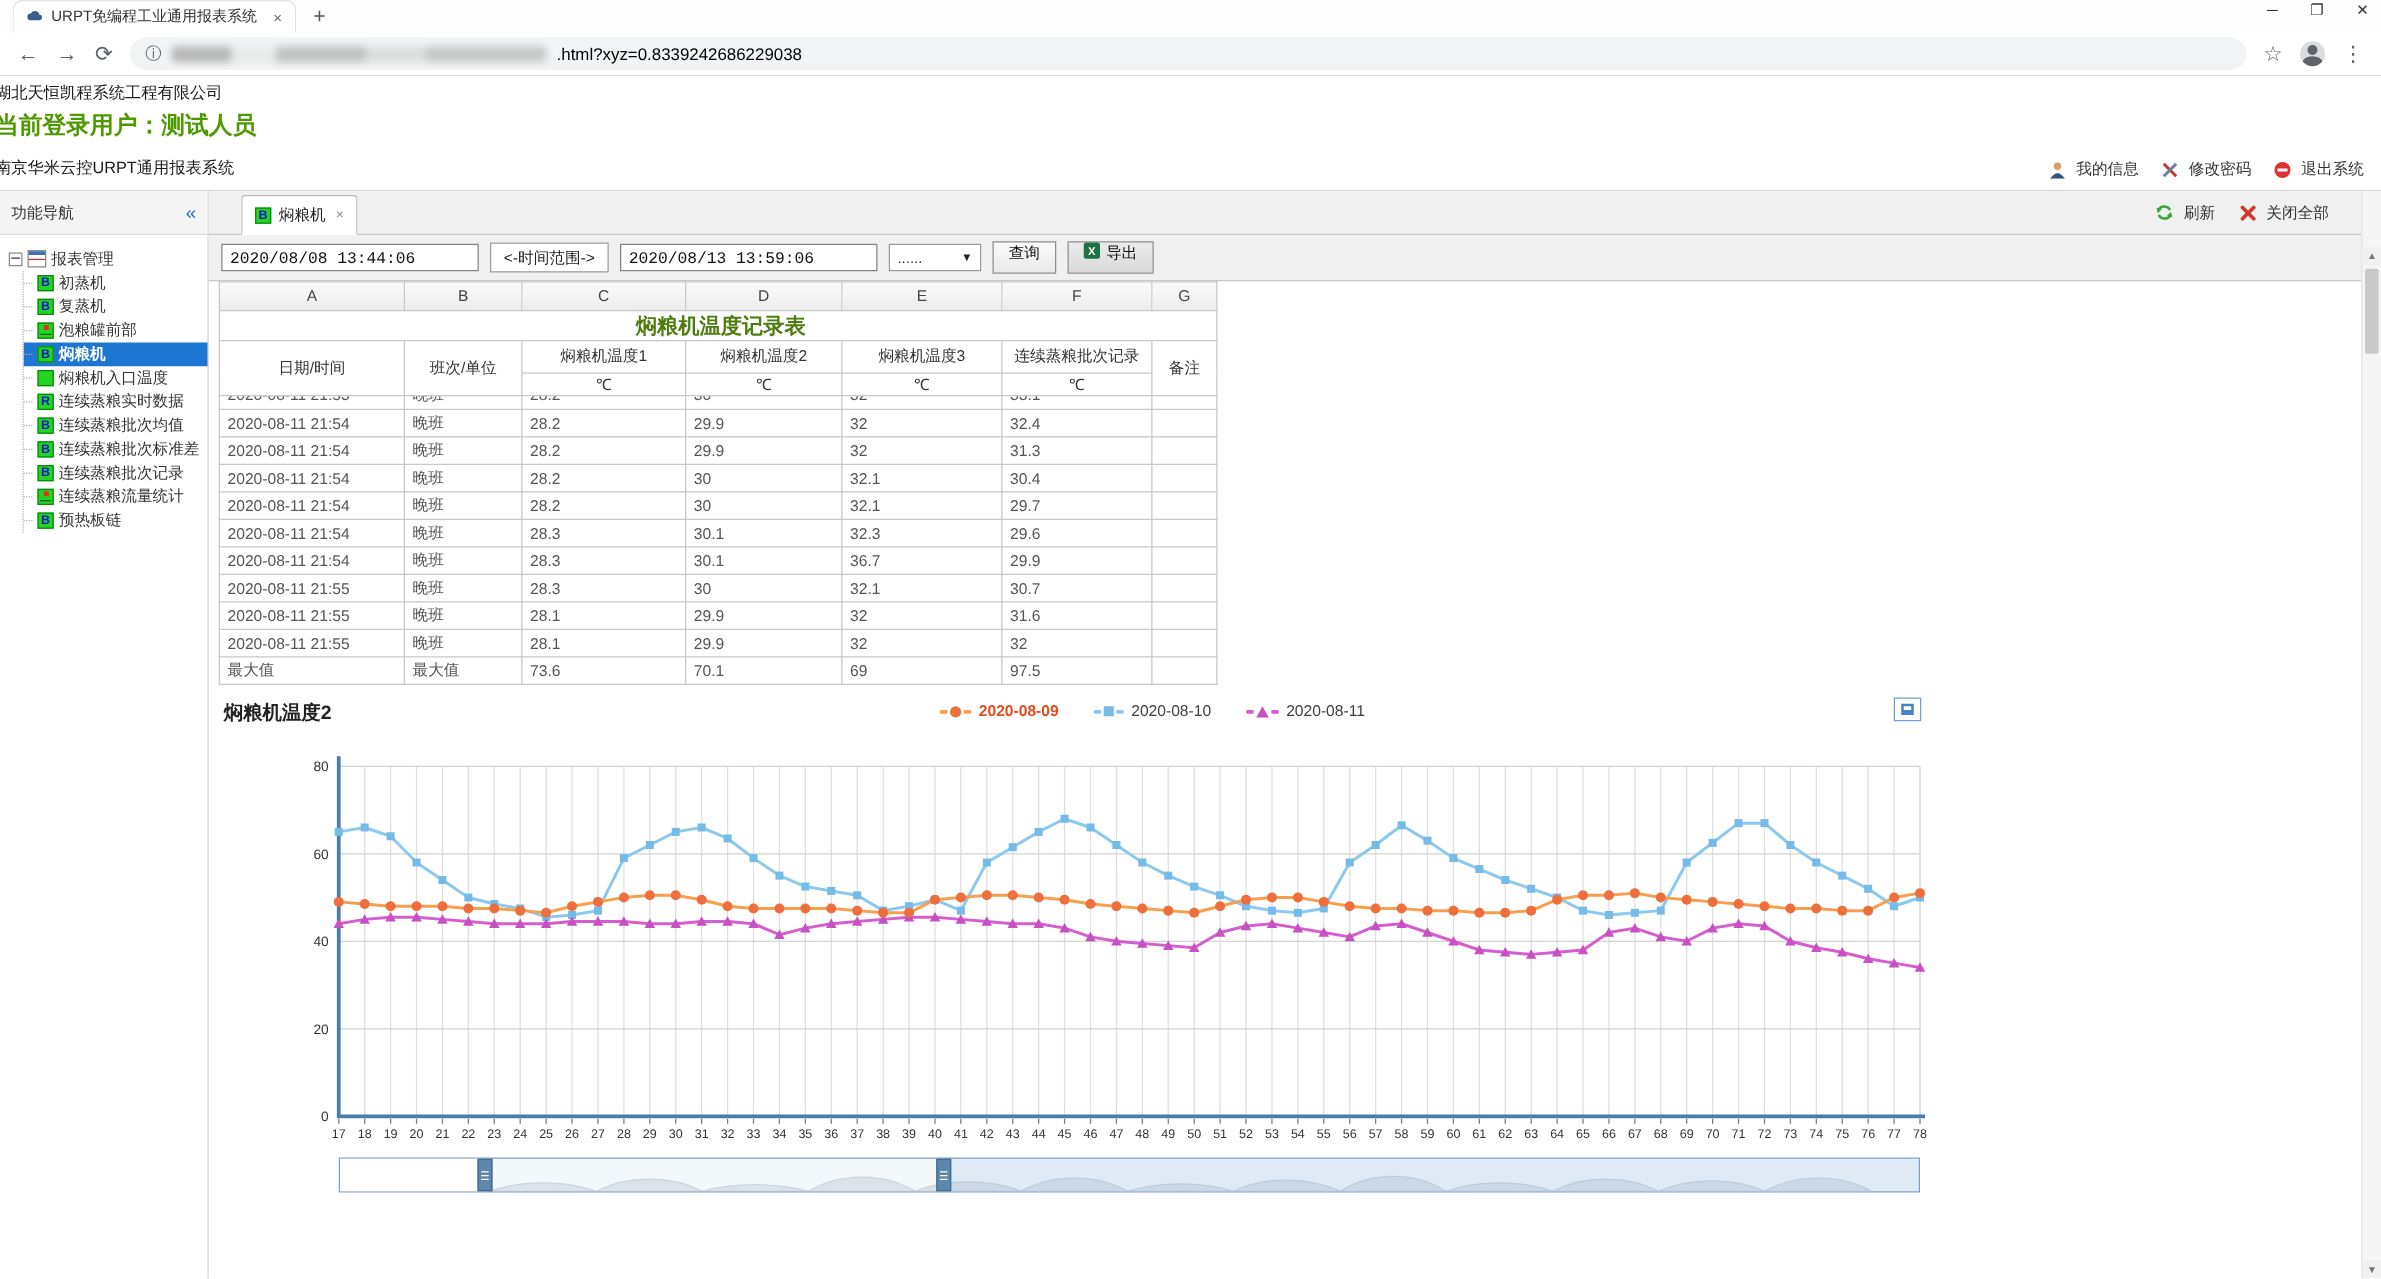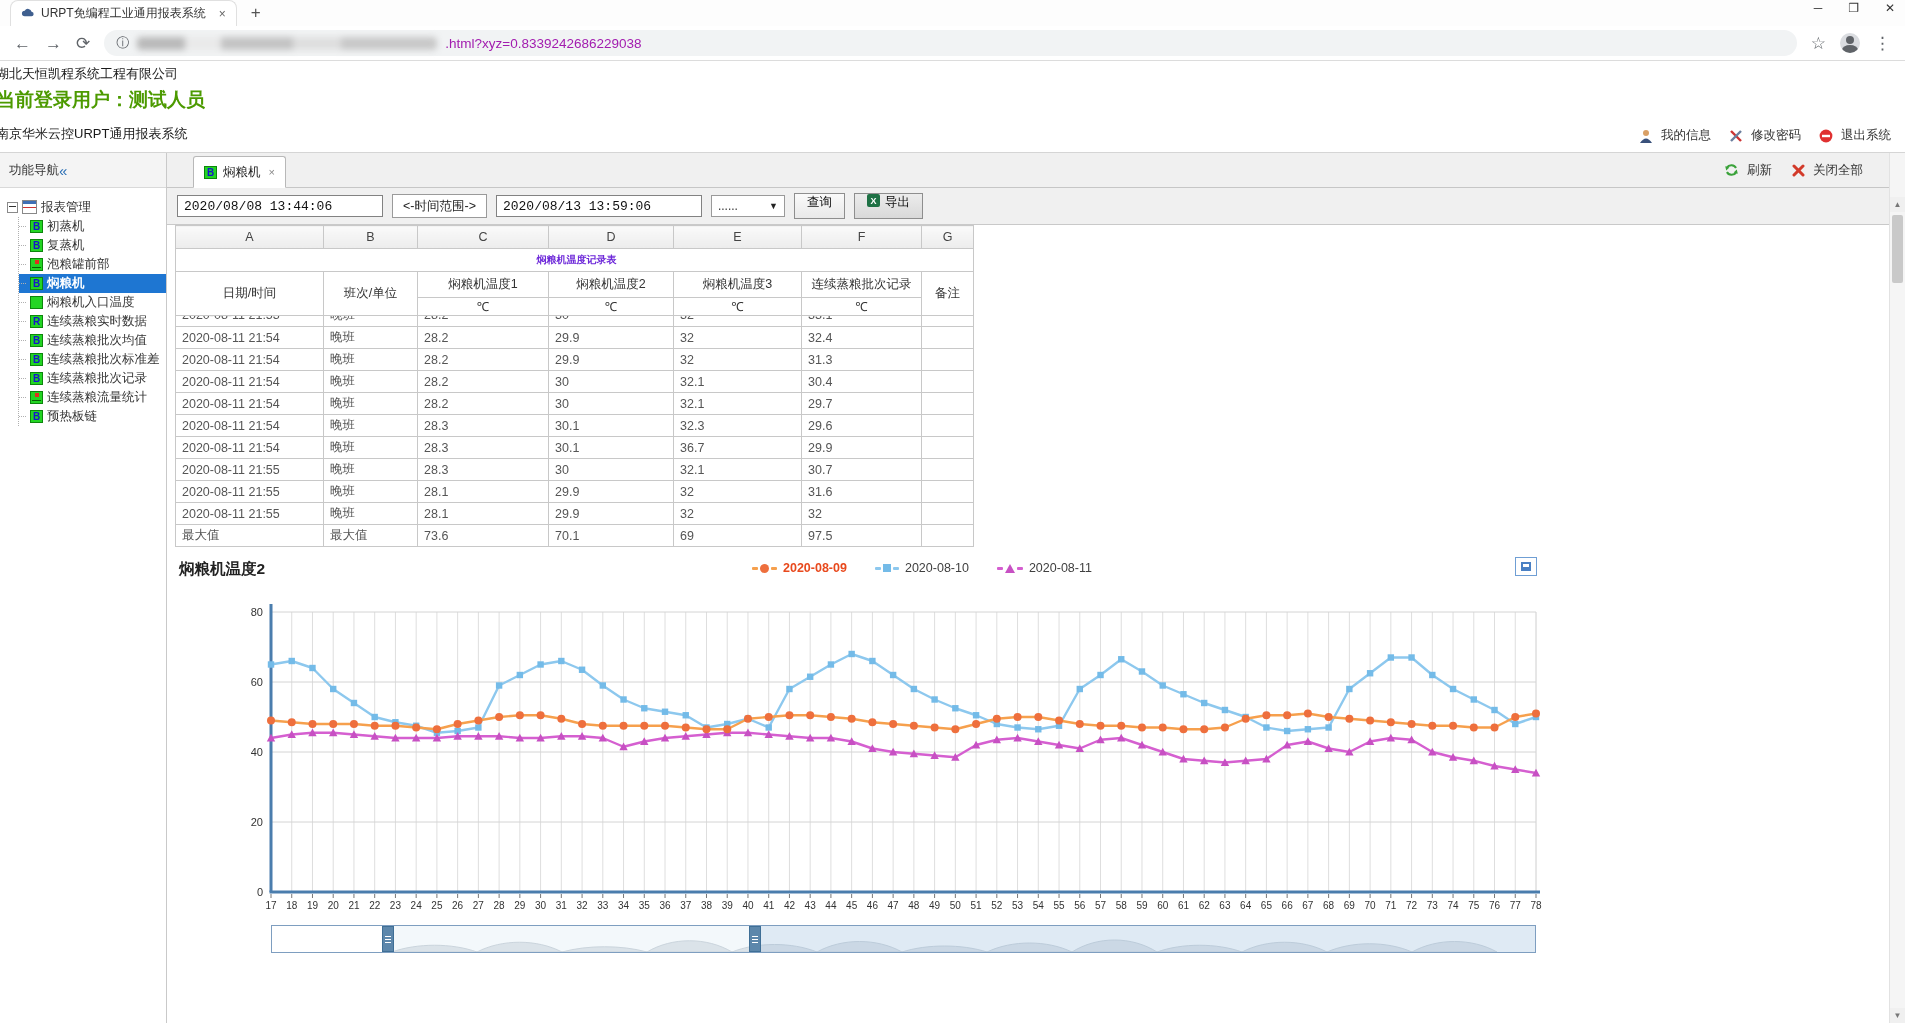--- a/index.html
+++ b/index.html
@@ -17,39 +17,39 @@
   .winctl span{cursor:default;}
   .addrbar{height:34px;background:#fff;border-bottom:1px solid #dcdcdc;display:flex;align-items:center;
            gap:14px;padding:0 14px;}
   .nav-ic{font-size:17px;color:#5f6368;line-height:1;}
   .urlpill{flex:1;height:26px;background:#f1f3f4;border-radius:13px;display:flex;align-items:center;
            gap:8px;padding:0 12px;color:#202124;}
   .info-ic{font-size:13px;color:#5f6368;}
   .blur{width:300px;height:13px;border-radius:4px;
         background:linear-gradient(90deg,#b9b9b9 0 16%,#e9e9e9 16% 28%,#c3c3c3 28% 52%,#dedede 52% 68%,#c8c8c8 68% 100%);
         filter:blur(3px);}
-  .urltext{font-size:13.5px;color:#a21caf;}
+  .urltext{font-size:13.5px;color:#000000;}
   .avatar{width:20px;height:20px;border-radius:50%;background:#dadce0;position:relative;overflow:hidden;}
   .avatar::before{content:'';position:absolute;left:6px;top:3px;width:8px;height:8px;border-radius:50%;background:#5f6368;}
   .avatar::after{content:'';position:absolute;left:2px;top:12px;width:16px;height:10px;border-radius:50%;background:#5f6368;}
 
   
   .pagehead{position:relative;height:92px;background:#fff;}
   .company{position:absolute;left:-4px;top:4px;font-size:13px;color:#1a1a1a;white-space:nowrap;}
   .userline{position:absolute;left:-4px;top:26px;font-size:19px;font-weight:bold;color:#4c9a00;white-space:nowrap;}
   .subtitle{position:absolute;left:-4px;top:64px;font-size:13px;color:#1a1a1a;white-space:nowrap;}
   .bigtitle{position:absolute;left:49%;transform:translateX(-50%);top:22px;font-size:26px;color:#2323e2;white-space:nowrap;}
   .headactions{position:absolute;right:14px;top:66px;display:flex;gap:18px;font-size:12.5px;color:#333;align-items:center;}
   .hact{display:flex;align-items:center;gap:8px;cursor:default;}
 
   
   .bodyrow{position:absolute;top:152px;bottom:0;left:0;right:0;display:flex;border-top:1px solid #d5d5d5;}
   .sidebar{width:166px;flex:none;background:#fff;border-right:1px solid #c9c9c9;}
   .sb-head{height:34px;background:#f4f4f4;border-bottom:1px solid #d9d9d9;display:flex;align-items:center;
-           padding:0 9px;font-size:12.5px;color:#333;}
+           justify-content:space-between;padding:0 9px;font-size:12.5px;color:#333;}
   .sb-collapse{color:#2b6fb5;font-size:15px;cursor:default;}
   .tree{padding:9px 0 0 7px;font-size:12.5px;color:#333;}
   .tree-root{display:flex;align-items:center;gap:4px;height:20px;}
   .expander{width:9px;height:9px;border:1px solid #8a8a8a;background:#fff;position:relative;flex:none;}
   .expander::before{content:'';position:absolute;left:1px;right:1px;top:3px;height:1px;background:#333;}
   .rooticon{width:13px;height:12px;border:1px solid #888;background:#fff;position:relative;flex:none;}
   .rooticon::before{content:'';position:absolute;left:0;right:0;top:0;height:3px;background:#3f6fb5;}
   .rooticon::after{content:'';position:absolute;left:0;right:0;top:6px;height:1px;background:#c33;}
   .tree-kids{margin-left:11px;border-left:1px dotted #b0b0b0;}
   .titem{display:flex;align-items:center;gap:4px;height:19px;cursor:default;padding-right:4px;}
@@ -81,21 +81,21 @@
        padding:0 12px;display:flex;gap:5px;color:#111;}
   .btn.export{background:linear-gradient(#ececec,#d9d9d9);}
   .xlsic{width:13px;height:13px;background:#1e7145;color:#fff;font-size:9px;font-weight:bold;
          display:flex;align-items:center;justify-content:center;border-radius:2px;}
 
   
   table.grid{border-collapse:collapse;margin-left:8px;table-layout:fixed;width:798px;background:#fff;}
   table.grid td{border:1px solid #c8c8c8;font-size:12.5px;color:#555;padding:0 2px 0 6px;height:21px;
                 overflow:hidden;white-space:nowrap;}
   tr.letters td{background:linear-gradient(#fafafa,#ececec);color:#444;text-align:center;padding:0;height:22px;}
-  tr.trtitle td{text-align:center;font-size:10px;font-weight:bold;color:#6d28d9;height:22px;}
+  tr.trtitle td{text-align:center;font-size:17px;font-weight:bold;color:#4d7c0f;height:22px;}
   tr.head td{text-align:center;color:#333;height:25px;padding:0;}
   tr.unit td{text-align:center;height:17px;padding:0;color:#333;}
   tr.clip td{height:10px;padding:0 2px 0 6px;}
   tr.clip td span{display:block;line-height:21px;margin-top:-11px;}
 
   
   .gbar{height:22px;background:#f4f4f4;border-top:1px solid #d4d4d4;border-bottom:1px solid #d4d4d4;
         display:flex;align-items:center;padding-left:8px;font-size:12px;color:#333;position:relative;margin-top:4px;}
   .gbar .chev{position:absolute;right:18px;color:#2b6fb5;font-weight:bold;transform:rotate(90deg);font-size:13px;}
   .chartwrap{position:relative;height:460px;}

